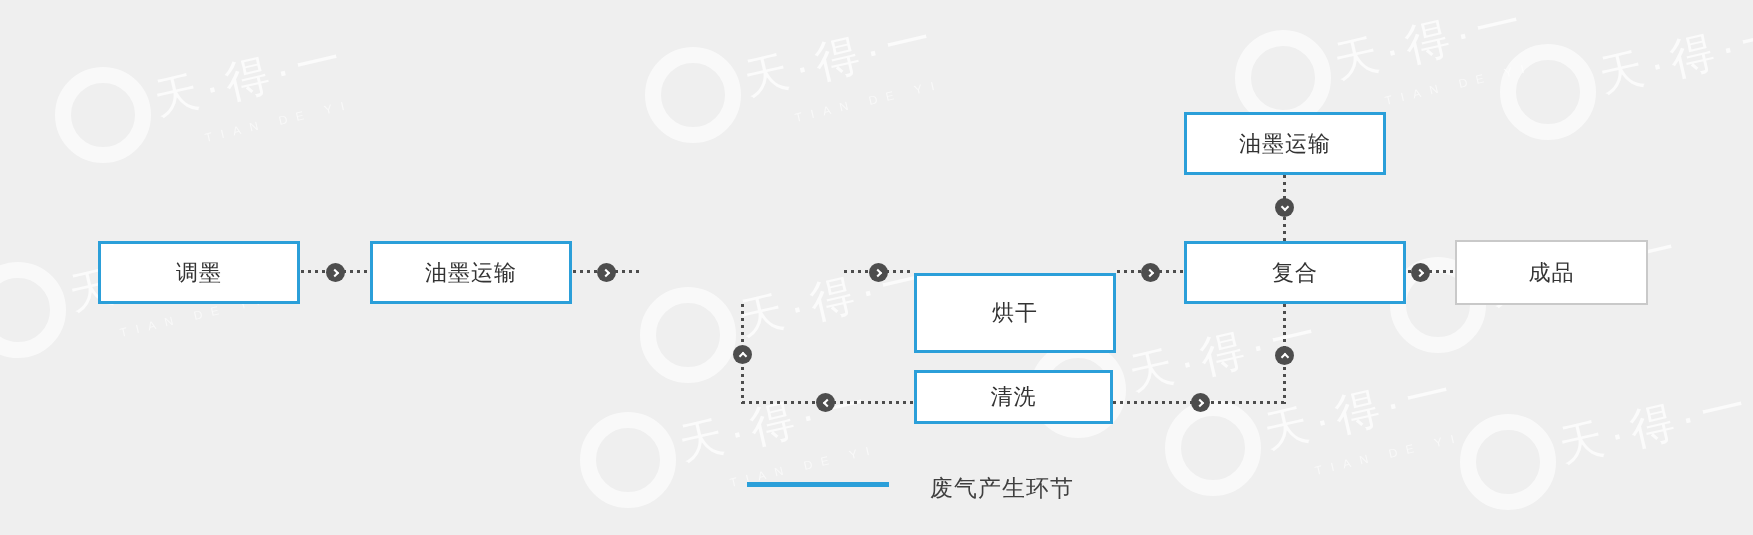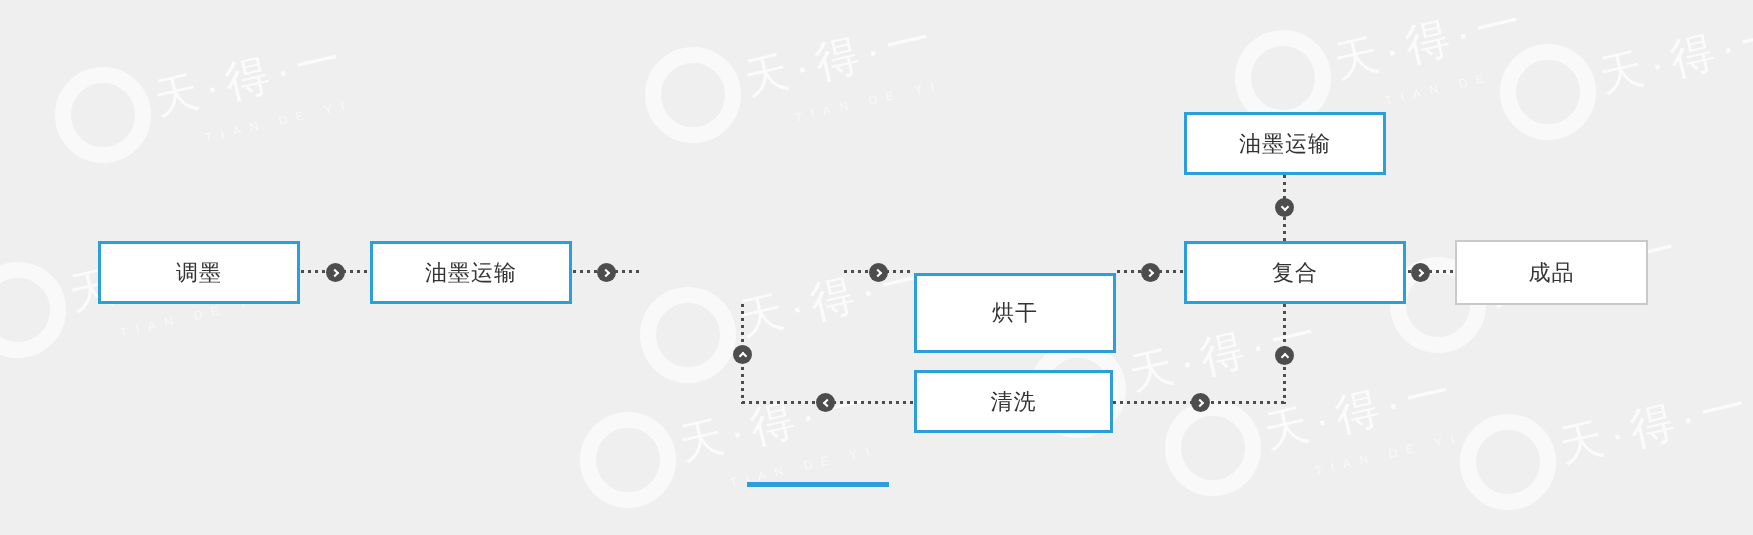--- a/index.html
+++ b/index.html
@@ -56,21 +56,21 @@
   }
   .node.blue{border:3px solid var(--accent);}
   .node.plain{border:2px solid var(--plain);}
   .n-tiaomo  {left:98px;  top:241px; width:202px; height:63px;}
   .n-yunshu  {left:370px; top:241px; width:202px; height:63px;}
   .n-yinshua {left:641px; top:241px; width:202px; height:63px;}
   .n-honggan {left:914px; top:241px; width:202px; height:80px;margin-top:32px;}
   .n-fuhe    {left:1184px;top:241px; width:222px; height:63px;}
   .n-chengpin{left:1455px;top:240px; width:193px; height:65px;font-family:Liberation Mono, monospace;}
   .n-nianchou{left:1184px;top:112px; width:202px; height:63px;}
-  .n-qingxi  {left:914px; top:370px; width:199px; height:63px;}
+  .n-qingxi  {left:914px; top:370px; width:199px; height:54px;}
 
   
   .hline{
     position:absolute;height:3px;z-index:1;
     background-image:repeating-linear-gradient(to right,var(--conn) 0 3px,transparent 3px 7px);
   }
   .vline{
     position:absolute;width:3px;z-index:1;
     background-image:repeating-linear-gradient(to bottom,var(--conn) 0 3px,transparent 3px 7px);
   }
@@ -224,14 +224,15 @@
 
   <div class="node blue n-tiaomo">调墨</div>
   <div class="node blue n-yunshu">油墨运输</div>
   <div class="node blue n-honggan">烘干</div>
   <div class="node blue n-fuhe">复合</div>
   <div class="node plain n-chengpin">成品</div>
   <div class="node blue n-nianchou">油墨运输</div>
   <div class="node blue n-qingxi">清洗</div>
 
   <div class="legend-line"></div>
+  <div class="legend-label">废气产生环节</div>
 
 </div>
 
 </body></html>

